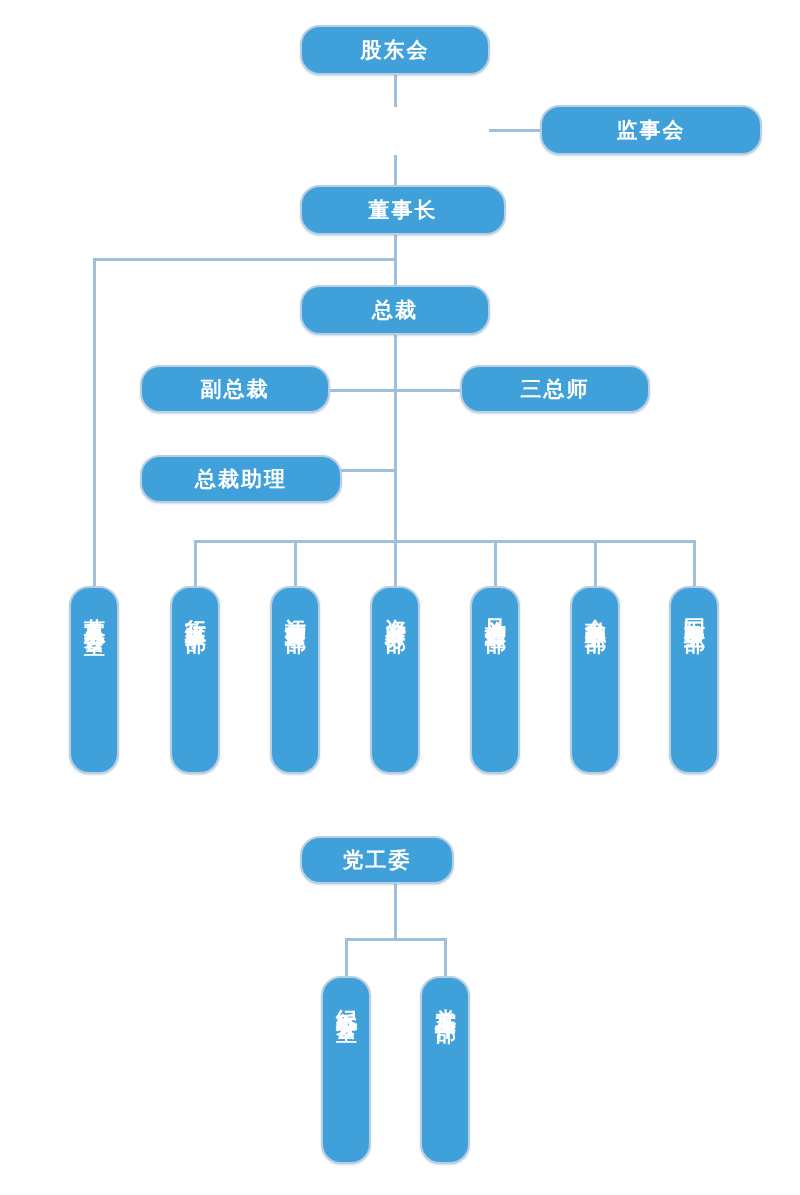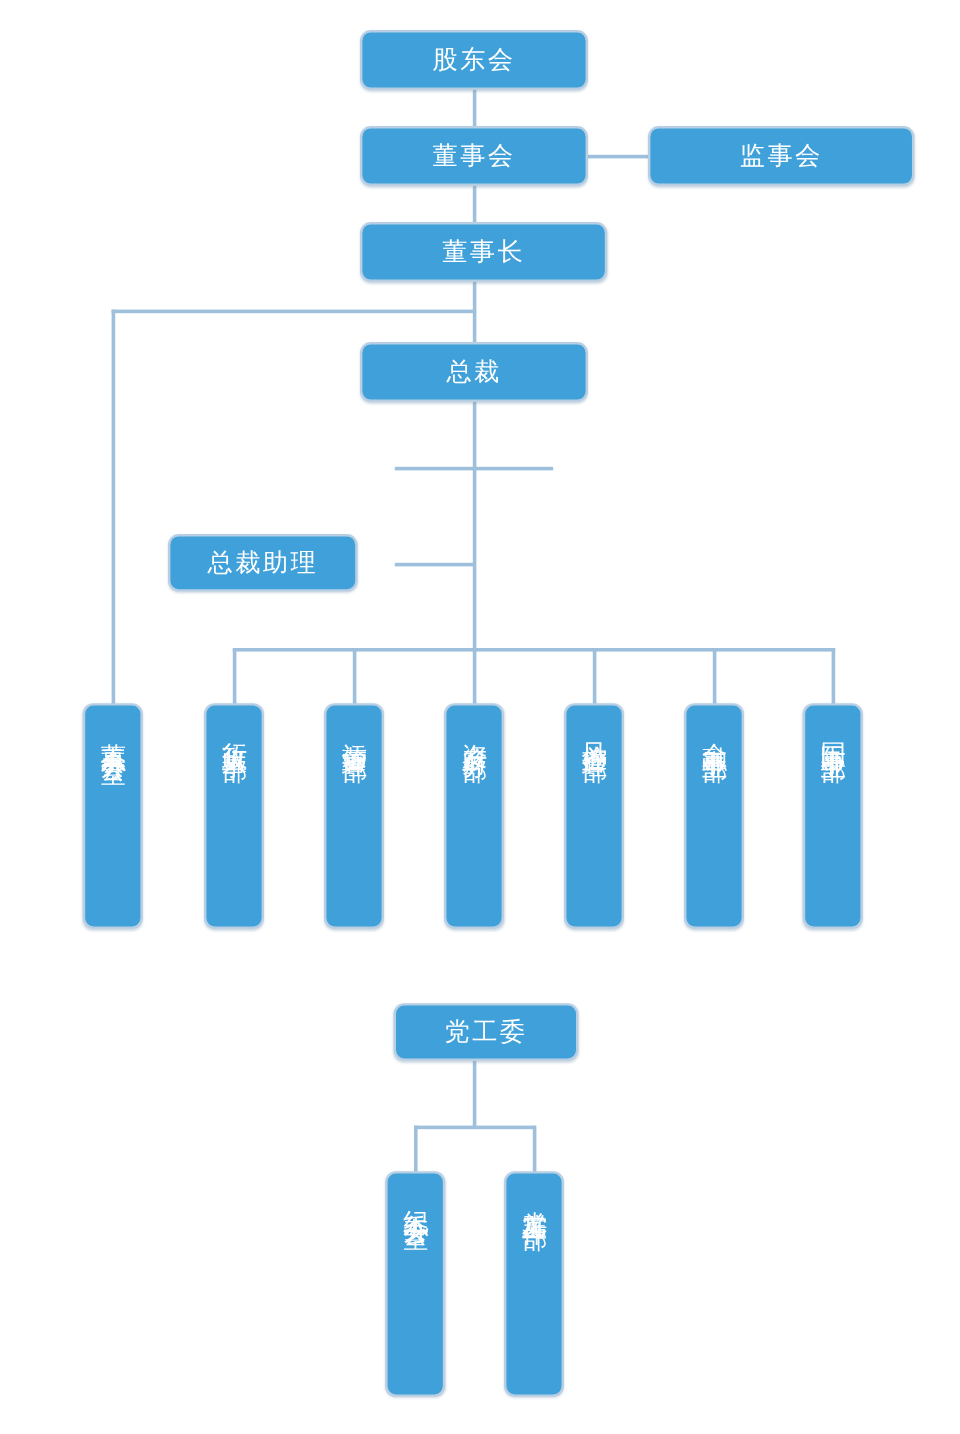--- a/index.html
+++ b/index.html
@@ -25,23 +25,23 @@
   }
   .conn.h { height: 3px; }
   .conn.v { width: 3px; }
 
   
   .node {
     position: absolute;
     box-sizing: border-box;
     background: #3FA0DA;
     border: 2px solid #B8CFE3;
-    border-radius: 9px;
+    border-radius: 20px;
     color: #ffffff;
-    font-weight: normal;
+    font-weight: bold;
     display: flex;
     align-items: center;
     justify-content: center;
     z-index: 3;
     box-shadow: 0 1px 2px rgba(120,150,175,0.35);
   }
   .node .lbl {
     display: block;
     text-align: center;
     line-height: 1.06;
@@ -96,39 +96,42 @@
 
   <div class="conn v" style="left:394px; top:884px; height:56px;"></div>
   <div class="conn h" style="left:345px; top:938px; width:101px;"></div>
   <div class="conn v" style="left:345px; top:938px; height:40px;"></div>
   <div class="conn v" style="left:444px; top:938px; height:40px;"></div>
 
   <div class="node horiz" style="left:300px; top:25px; width:190px; height:50px;">
     <span class="lbl">股东会</span>
   </div>
 
-  <div class="node horiz" style="left:300px; top:105px; width:190px; height:50px;">
-    <span class="lbl">董事会</span>
-  </div>
 
   <div class="node horiz" style="left:540px; top:105px; width:222px; height:50px;">
     <span class="lbl">监事会</span>
   </div>
 
   <div class="node horiz" style="left:300px; top:185px; width:206px; height:50px;">
     <span class="lbl">董事长</span>
   </div>
 
   <div class="node horiz" style="left:300px; top:285px; width:190px; height:50px;">
     <span class="lbl">总裁</span>
   </div>
 
+  <div class="node horiz" style="left:140px; top:365px; width:190px; height:48px;">
+    <span class="lbl">副总裁</span>
+  </div>
 
+  <div class="node horiz" style="left:460px; top:365px; width:190px; height:48px;">
+    <span class="lbl">三总师</span>
+  </div>
 
-  <div class="node horiz" style="left:140px; top:445px; width:158px; height:48px;">
+  <div class="node horiz" style="left:140px; top:455px; width:202px; height:48px;">
     <span class="lbl">总裁助理</span>
   </div>
 
   <div class="node vert" style="left:69px; top:586px; width:50px; height:188px;">
     <span class="lbl">董事会办公室</span>
   </div>
 
   <div class="node vert" style="left:170px; top:586px; width:50px; height:188px;">
     <span class="lbl">行政人事部</span>
   </div>
@@ -146,21 +149,21 @@
   </div>
 
   <div class="node vert" style="left:570px; top:586px; width:50px; height:188px;">
     <span class="lbl">金融事业部</span>
   </div>
 
   <div class="node vert" style="left:669px; top:586px; width:50px; height:188px;">
     <span class="lbl">国际事业部</span>
   </div>
 
-  <div class="node horiz" style="left:328px; top:836px; width:154px; height:48px;">
+  <div class="node horiz" style="left:300px; top:836px; width:154px; height:48px;">
     <span class="lbl">党工委</span>
   </div>
 
   <div class="node vert" style="left:321px; top:976px; width:50px; height:188px;">
     <span class="lbl">纪委办公室</span>
   </div>
 
   <div class="node vert" style="left:420px; top:976px; width:50px; height:188px;">
     <span class="lbl">党群工作部</span>
   </div>

